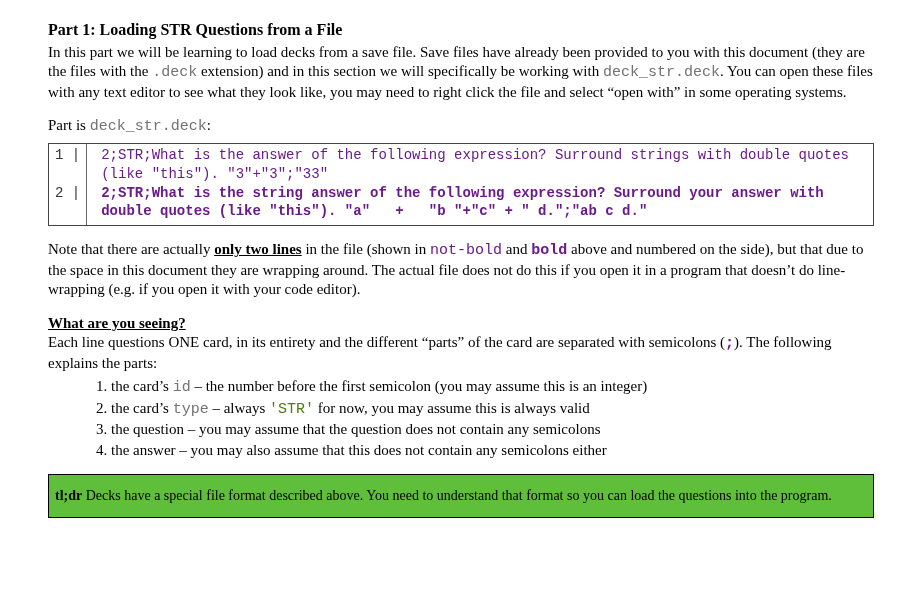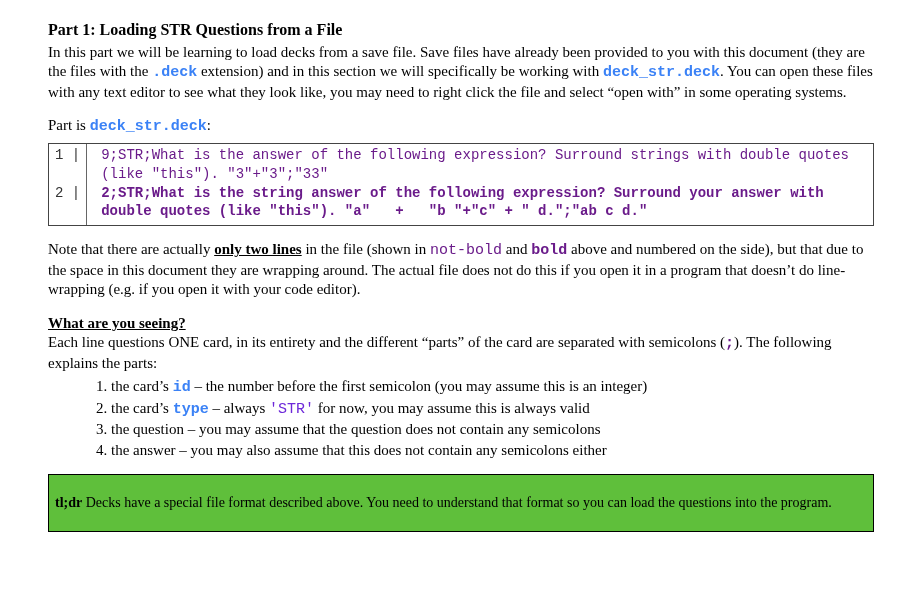--- a/index.html
+++ b/index.html
@@ -15,21 +15,21 @@
     line-height: 1.3;
   }
   h2 {
     font-size: 16px;
     font-weight: bold;
     margin: 0 0 2px 0;
   }
   p { margin: 0 0 4px 0; }
   .para { margin-bottom: 14px; }
   .mono { font-family: "Courier New", Courier, monospace; }
-  .kw { color: #3b82f6; font-weight: bold; font-family: "Courier New", Courier, monospace; }
+  .kw { color: #737373; font-weight: normal; font-family: "Courier New", Courier, monospace; }
   .belowline { margin-top: 10px; margin-bottom: 6px; }
   .codeblock {
     border: 1px solid #444;
     font-family: "Courier New", Courier, monospace;
     color: #6a1b8a;
     font-size: 14px;
     line-height: 1.35;
     display: flex;
     margin-bottom: 14px;
   }
@@ -52,21 +52,21 @@
   }
   .codeline1 { font-weight: normal; }
   .codeline2 { font-weight: bold; }
   .underline-strong { text-decoration: underline; font-weight: bold; }
   .sectionhead { text-decoration: underline; font-weight: bold; display:block;}
   ol { margin: 2px 0 14px 32px; padding-left: 20px; }
   ol li { margin: 1px 11px; }
   .tldr {
     background: #5fbf3b;
     border: 1px solid #000;
-    padding: 19px 6px;
+    padding: 12px 6px;
     font-size: 14px;
     color: #000;
     line-height: 1.25;
   }
   .tldr .lbl { font-weight: bold; }
   .notbold { font-weight: normal; }
 </style>
 </head>
 <body>
 
@@ -78,39 +78,39 @@
 
 <p class="belowline">
   <span>Part is </span><span class="kw">deck_str.deck</span><span>:</span>
 </p>
 
 <div class="codeblock">
   <div class="gutter">
     <div style="height:38px">1 |</div>
     <div>2 |</div>
   </div>
-  <div class="codebody"><span class="codeline1">9;STR;What is the answer of the following expression? Surround strings with double quotes (like "this"). "3"+"3";"33"</span>
+  <div class="codebody"><span class="codeline1">2;STR;What is the answer of the following expression? Surround strings with double quotes (like "this"). "3"+"3";"33"</span>
 <span class="codeline2">2;STR;What is the string answer of the following expression? Surround your answer with double quotes (like "this"). "a"   +   "b "+"c" + " d.";"ab c d."</span></div>
 </div>
 
 <p class="para">
   <span>Note that there are actually </span><span class="underline-strong">only two lines</span><span> in the file (shown in </span><span class="mono notbold" style="color:#6a1b8a">not-bold</span><span> and </span><span class="mono" style="color:#6a1b8a;font-weight:bold">bold</span><span> above and numbered on the side), but that due to the space in this document they are wrapping around. The actual file does not do this if you open it in a program that doesn’t do line-wrapping (e.g. if you open it with your code editor).</span>
 </p>
 
 <span class="sectionhead">What are you seeing?</span>
 <p>
   <span>Each line questions ONE card, in its entirety and the different “parts” of the card are separated with semicolons (</span><span class="mono" style="color:#6a1b8a;font-weight:bold">;</span><span>). The following explains the parts:</span>
 </p>
 
 <ol>
   <li>
     <span>the card’s </span><span class="kw">id</span><span> – the number before the first semicolon (you may assume this is an integer)</span>
   </li>
   <li>
-    <span>the card’s </span><span class="kw">type</span><span> – always </span><span class="mono" style="color:#6d28d9">'STR'</span><span> for now, you may assume this is always valid</span>
+    <span>the card’s </span><span class="kw">type</span><span> – always </span><span class="mono" style="color:#4d7c0f">'STR'</span><span> for now, you may assume this is always valid</span>
   </li>
   <li>the question – you may assume that the question does not contain any semicolons</li>
   <li>the answer – you may also assume that this does not contain any semicolons either</li>
 </ol>
 
 <div class="tldr">
   <span class="lbl">tl;dr</span><span>   Decks have a special file format described above. You need to understand that format so you can load the questions into the program.</span>
 </div>
 
 </body></html>

